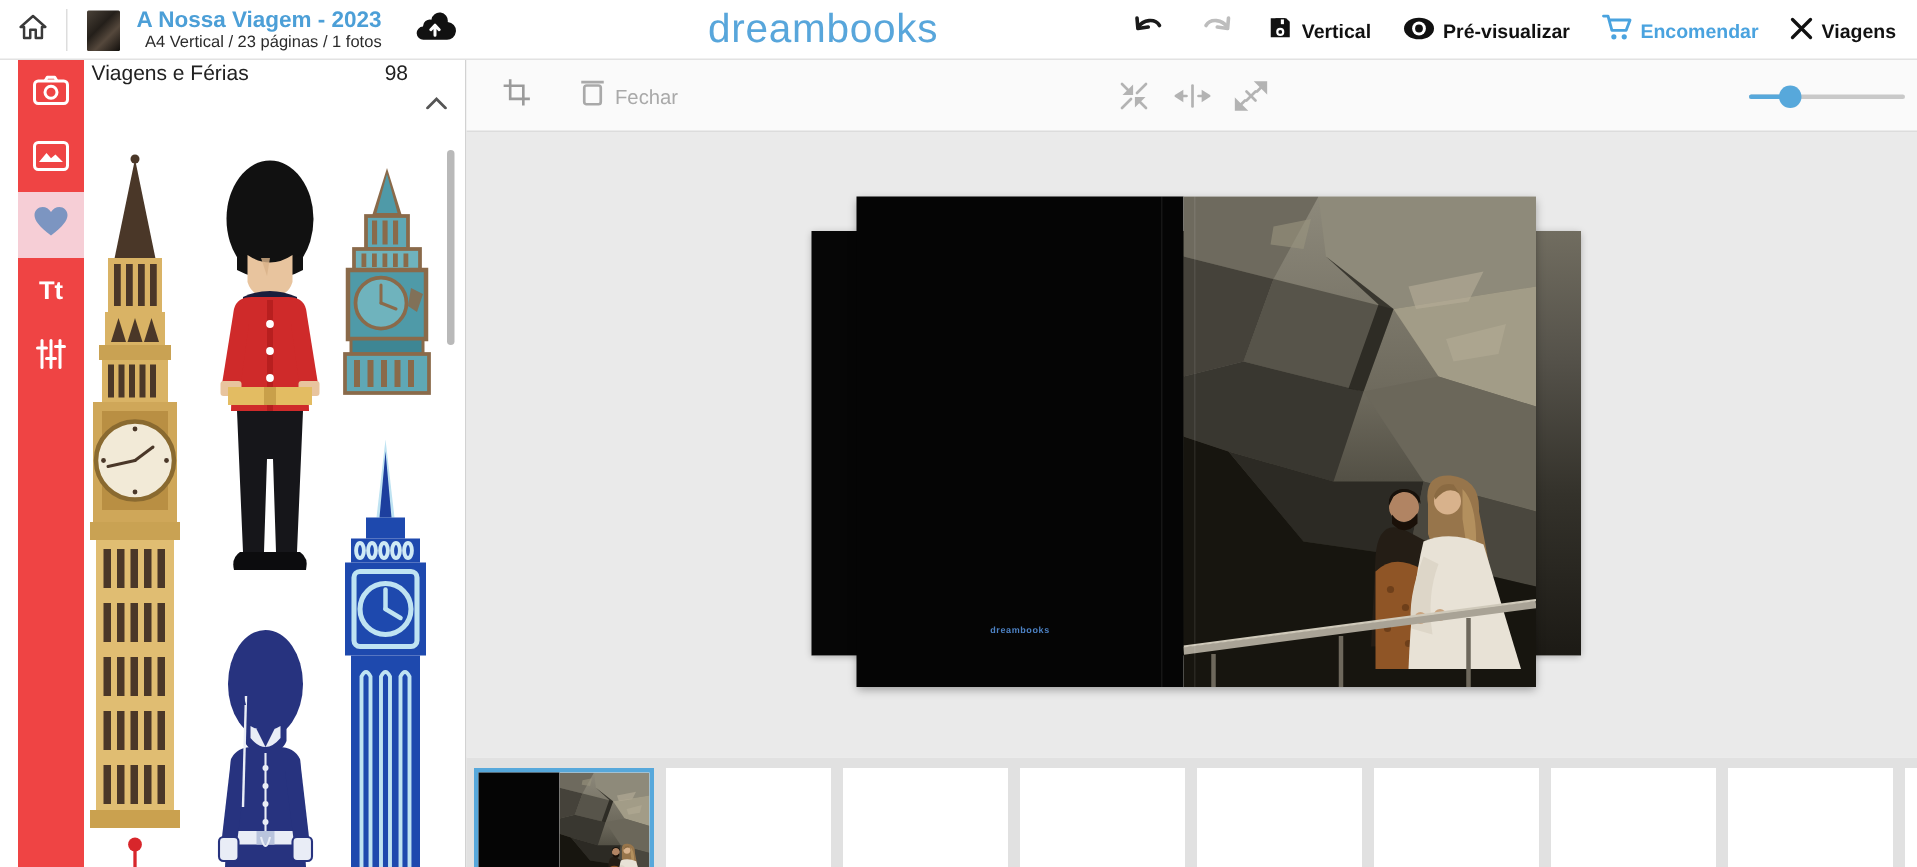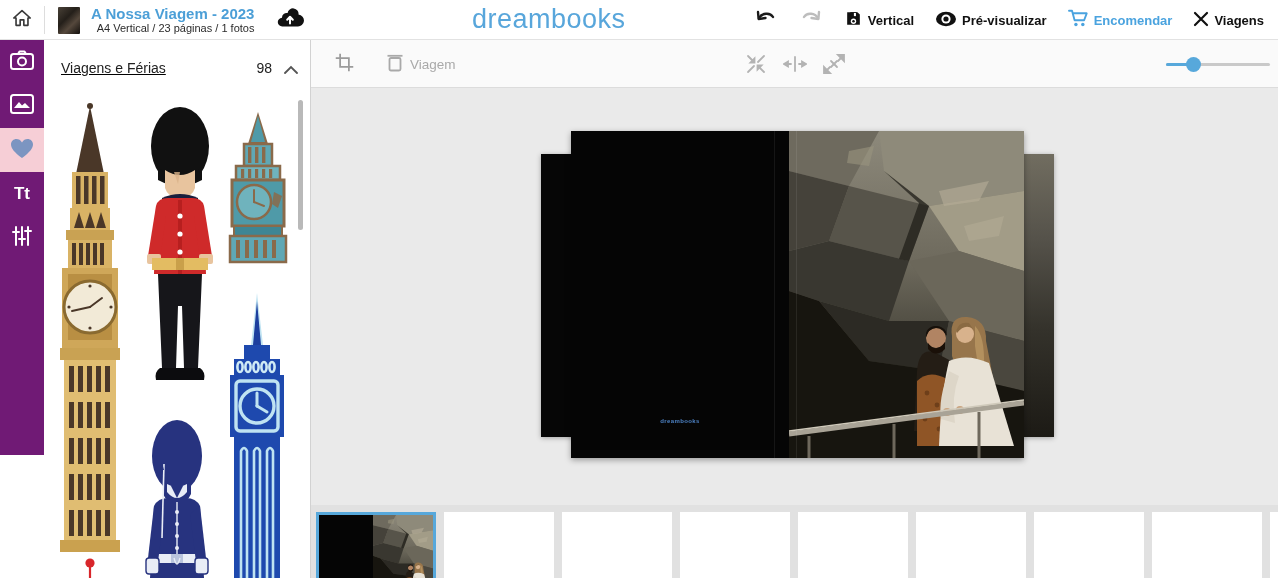--- a/index.html
+++ b/index.html
@@ -20,28 +20,28 @@
   .proj-sub { font-size:11px; color:#2b2b2b; line-height:13px; }
   .cloud-wrap { margin-left:22px; display:flex; align-items:center; cursor:pointer; }
   .logo { position:absolute; left:472px; top:4px; font-size:27px; color:#58a6db; font-weight:500;
           letter-spacing:0.5px; }
   .topbar-right { position:absolute; right:14px; top:0; height:40px; display:flex; align-items:center; gap:21px; }
   .tb-action { display:flex; align-items:center; gap:5px; cursor:pointer; font-size:13px; font-weight:700; color:#111; }
   .tb-action.blue { color:#4aa3df;text-align:right; }
   .icon-btn { display:flex; align-items:center; justify-content:center; cursor:pointer; }
 
   
-  .sidebar { position:absolute; left:0; top:40px; width:44px; height:415px; background:#701a75; z-index:20; }
+  .sidebar { position:absolute; left:12px; top:40px; width:44px; height:538px; background:#ef4444; z-index:20; }
   .side-item { width:44px; height:44px; display:flex; align-items:center; justify-content:center; cursor:pointer; }
   .side-item.active { background:#f6ced6; }
   .tt-label { color:#fff; font-size:17px; font-weight:700; letter-spacing:0; }
 
   
   .panel { position:absolute; left:44px; top:40px; width:266px; height:538px; background:#fff; overflow:hidden; z-index:10; }
-  .panel-head { position:relative; height:56px; display:flex; align-items:center; cursor:pointer;text-decoration:underline; }
+  .panel-head { position:relative; height:56px; display:flex; cursor:pointer; }
   .panel-title { margin-left:17px; font-size:14px; color:#212121; }
   .panel-count { position:absolute; right:38px; font-size:14px; color:#212121; }
   .panel-chevron { position:absolute; right:12px; top:20px; }
   .clip { position:absolute; cursor:pointer; }
   .panel-scrollthumb { position:absolute; left:254px; top:60px; width:5px; height:130px; border-radius:3px;
                        background:#b9b9b9; cursor:pointer; }
 
   
   .workzone { position:absolute; left:310px; top:40px; width:968px; height:538px; border-left:1px solid #d2d2d2; }
   .tools { position:relative; width:100%; height:48px; background:#fafafa; border-bottom:1px solid #dcdcdc; }
@@ -495,21 +495,21 @@
               </svg>
           </span>
         </div>
         <div class="tool-fundo">
           <span>
             <svg width="16" height="19" viewBox="0 0 16 19">
                 <rect x="2.5" y="5" width="11" height="12.5" rx="1.5" fill="none" stroke="#a9a9a9" stroke-width="1.8"></rect>
                 <line x1="0.5" y1="2.8" x2="15.5" y2="2.8" stroke="#a9a9a9" stroke-width="1.8"></line>
               </svg>
           </span>
-          <span class="tool-fundo-label">Viagem</span>
+          <span class="tool-fundo-label">Fechar</span>
         </div>
       </div>
       <div class="tool-center">
         <div class="tool-icon">
           <svg width="22" height="22" viewBox="0 0 22 22">
               <g stroke="#b3b3b3" stroke-width="1.8" fill="#b3b3b3" stroke-linecap="round">
                 <line x1="3" y1="3" x2="9" y2="9"></line>
                 <polygon points="9.5,9.5 9.5,5.5 5.5,9.5"></polygon>
                 <line x1="19" y1="19" x2="13" y2="13"></line>
                 <polygon points="12.5,12.5 12.5,16.5 16.5,12.5"></polygon>

